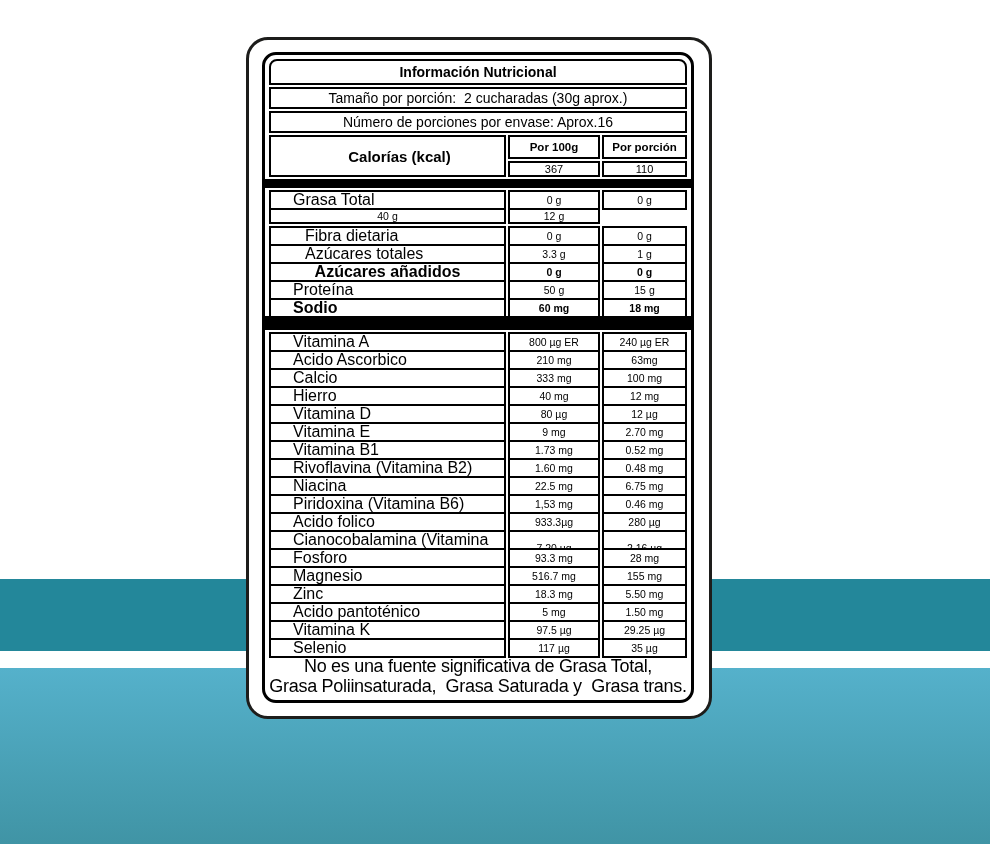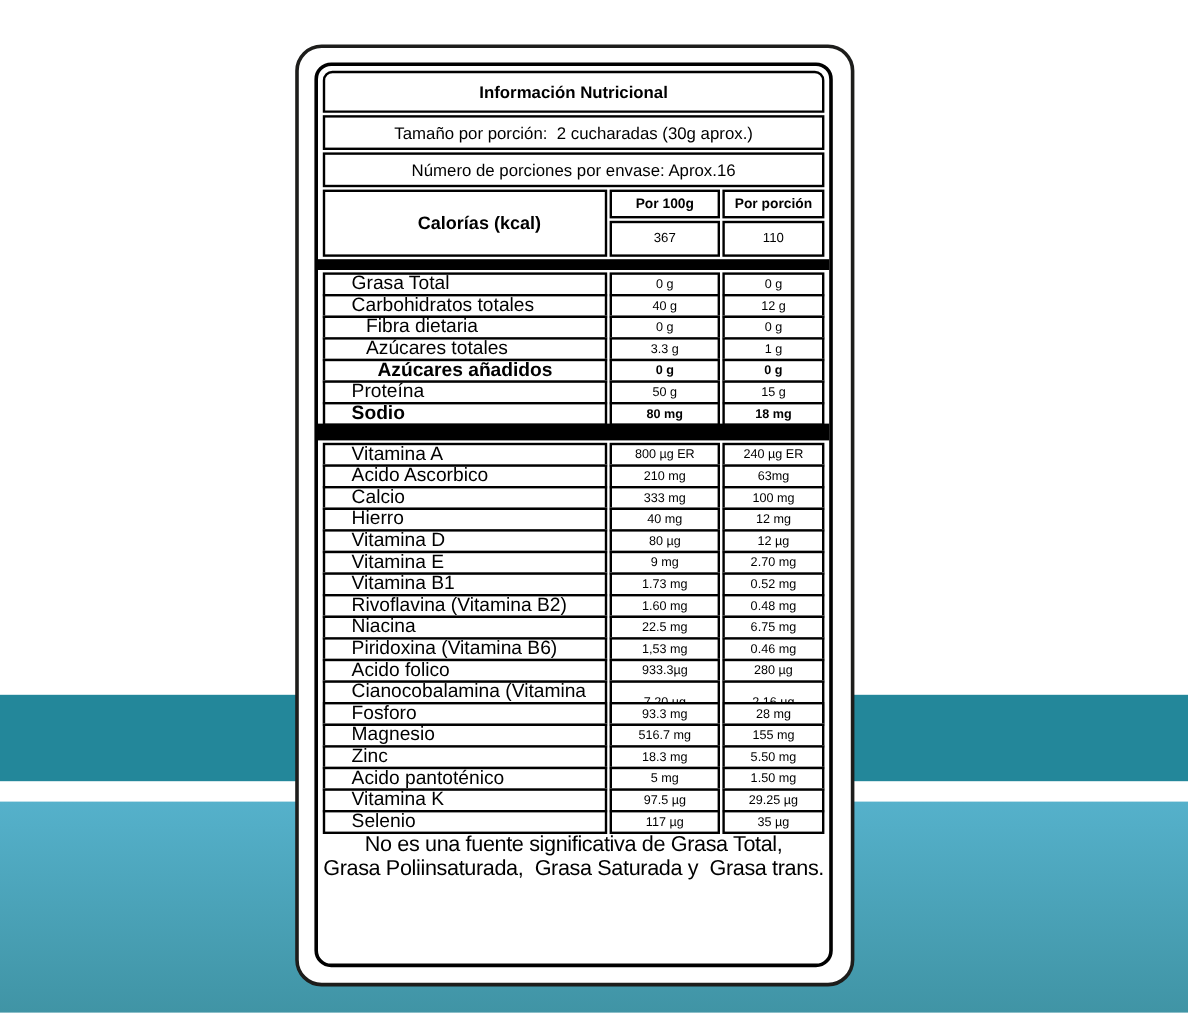--- a/index.html
+++ b/index.html
@@ -6,21 +6,21 @@
     font-family:"Liberation Sans",sans-serif;color:#000;}
   .page{position:relative;width:990px;height:844px;}
 
   
   .band-dark{position:absolute;left:0;top:579px;width:100%;height:72px;
     background:var(--dark-band,#23879a);}
   .band-light{position:absolute;left:0;top:668px;width:100%;height:176px;
     background:linear-gradient(180deg,var(--light-band-top,#55b1cb),var(--light-band-bottom,#4094a5));}
 
   
-  .card{position:absolute;left:246px;top:37px;width:466px;height:785px;background:#fff;
+  .card{position:absolute;left:246px;top:37px;width:466px;height:682px;background:#fff;
     border:3.5px solid var(--card-border,#1d1d1b);border-radius:22px;box-sizing:border-box;
     display:flex;padding:12px 15px 13px 13px;}
   .inner{flex:1;border:3px solid #000;border-radius:14px;padding:4px;box-sizing:border-box;
     display:flex;flex-direction:column;gap:2px;background:#fff;min-width:0;}
 
   .box{border:2px solid #000;box-sizing:border-box;background:#fff;}
   .trow{display:flex;align-items:center;justify-content:center;white-space:pre;}
   .title{height:35px;font-weight:bold;font-size:14px;border-radius:8px 8px 0 0;}
   .line{height:29px;font-size:14px;}
 
@@ -80,21 +80,20 @@
 
       <div class="bar bar1"></div>
 
       <div class="rows" id="macro-rows">
           <div class="nrow">
     <div class="box cell name">Grasa Total</div>
     <div class="box cell num">0 g</div>
     <div class="box cell num">0 g</div>
   </div>
           <div class="nrow">
-    <div class="box cell name">Carbohidratos totales</div>
     <div class="box cell num">40 g</div>
     <div class="box cell num">12 g</div>
   </div>
           <div class="nrow indent">
     <div class="box cell name">Fibra dietaria</div>
     <div class="box cell num">0 g</div>
     <div class="box cell num">0 g</div>
   </div>
           <div class="nrow indent">
     <div class="box cell name">Azúcares totales</div>
@@ -106,21 +105,21 @@
     <div class="box cell num">0 g</div>
     <div class="box cell num">0 g</div>
   </div>
           <div class="nrow">
     <div class="box cell name">Proteína</div>
     <div class="box cell num">50 g</div>
     <div class="box cell num">15 g</div>
   </div>
           <div class="nrow bold">
     <div class="box cell name">Sodio</div>
-    <div class="box cell num">80 mg</div>
+    <div class="box cell num">60 mg</div>
     <div class="box cell num">18 mg</div>
   </div>
         </div>
 
       <div class="bar bar2"></div>
 
       <div class="rows" id="vitamin-rows">
           <div class="nrow">
     <div class="box cell name">Vitamina A</div>
     <div class="box cell num">800 µg ER</div>

